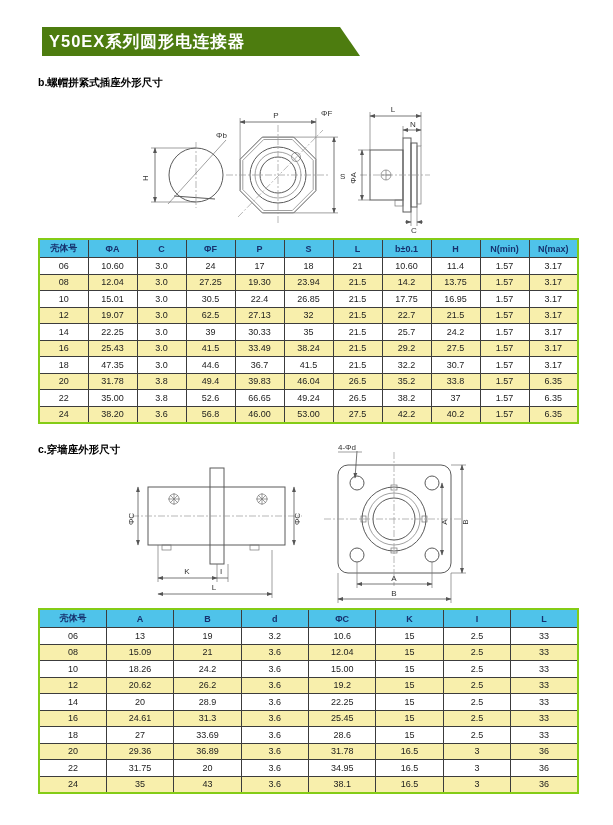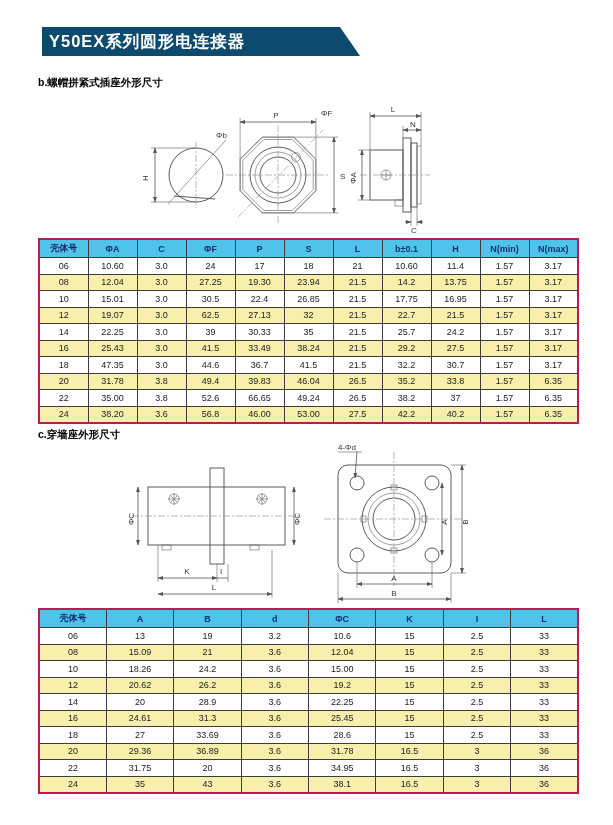--- a/index.html
+++ b/index.html
@@ -4,45 +4,45 @@
 <style>
   html,body{margin:0;padding:0;background:#e8e8e8;}
   .page{
     position:relative;width:613px;height:825px;background:#ffffff;
     font-family:"Liberation Sans","DejaVu Sans",sans-serif;color:#111;
     margin:0 auto;overflow:hidden;
   }
   
   .banner{
     position:absolute;left:42px;top:27px;width:318px;height:29px;
-    background:#0c4a6e;
+    background:#4d7c0f;
     clip-path:polygon(0 0,calc(100% - 20px) 0,100% 100%,0 100%);
     display:flex;align-items:center;
   }
   .banner-title{
     color:#ffffff;font-weight:bold;font-size:16.5px;letter-spacing:1px;
     padding-left:7px;white-space:nowrap;
   }
   
   .sec-heading{position:absolute;left:38px;font-size:10.5px;font-weight:bold;color:#000;}
   #secb-heading{top:76px;}
-  #secc-heading{top:428px;}
+  #secc-heading{top:443px;}
   
   svg{position:absolute;}
   #drawing-b{left:118px;top:100px;}
   #drawing-c{left:110px;top:440px;}
   svg .ln{stroke:#5a5a5a;stroke-width:1;fill:none;}
   svg .thin{stroke:#777;stroke-width:0.7;fill:none;}
   svg .cl{stroke:#999;stroke-width:0.7;fill:none;stroke-dasharray:7 2 2 2;}
   svg .dim{stroke:#555;stroke-width:0.8;fill:none;}
   svg text{font-family:"Liberation Sans","DejaVu Sans",sans-serif;font-size:8px;fill:#333;}
   
   table.dim-table{
     position:absolute;left:38px;width:541px;border-collapse:collapse;
-    table-layout:fixed;font-size:9px;border:2px solid #be185d;
+    table-layout:fixed;font-size:9px;border:2px solid #84cc16;
   }
   #table-b{top:238px;}
   #table-c{top:608px;}
   .dim-table th{
     background:#4fc3ea;color:#16316e;font-weight:bold;
     border:1px solid #3c3c3c;height:15px;padding:1px 0;text-align:center;
   }
   .dim-table td{
     border:1px solid #3c3c3c;height:13.5px;padding:1px 0;text-align:center;
     color:#1c1c1c;background:#ffffff;

